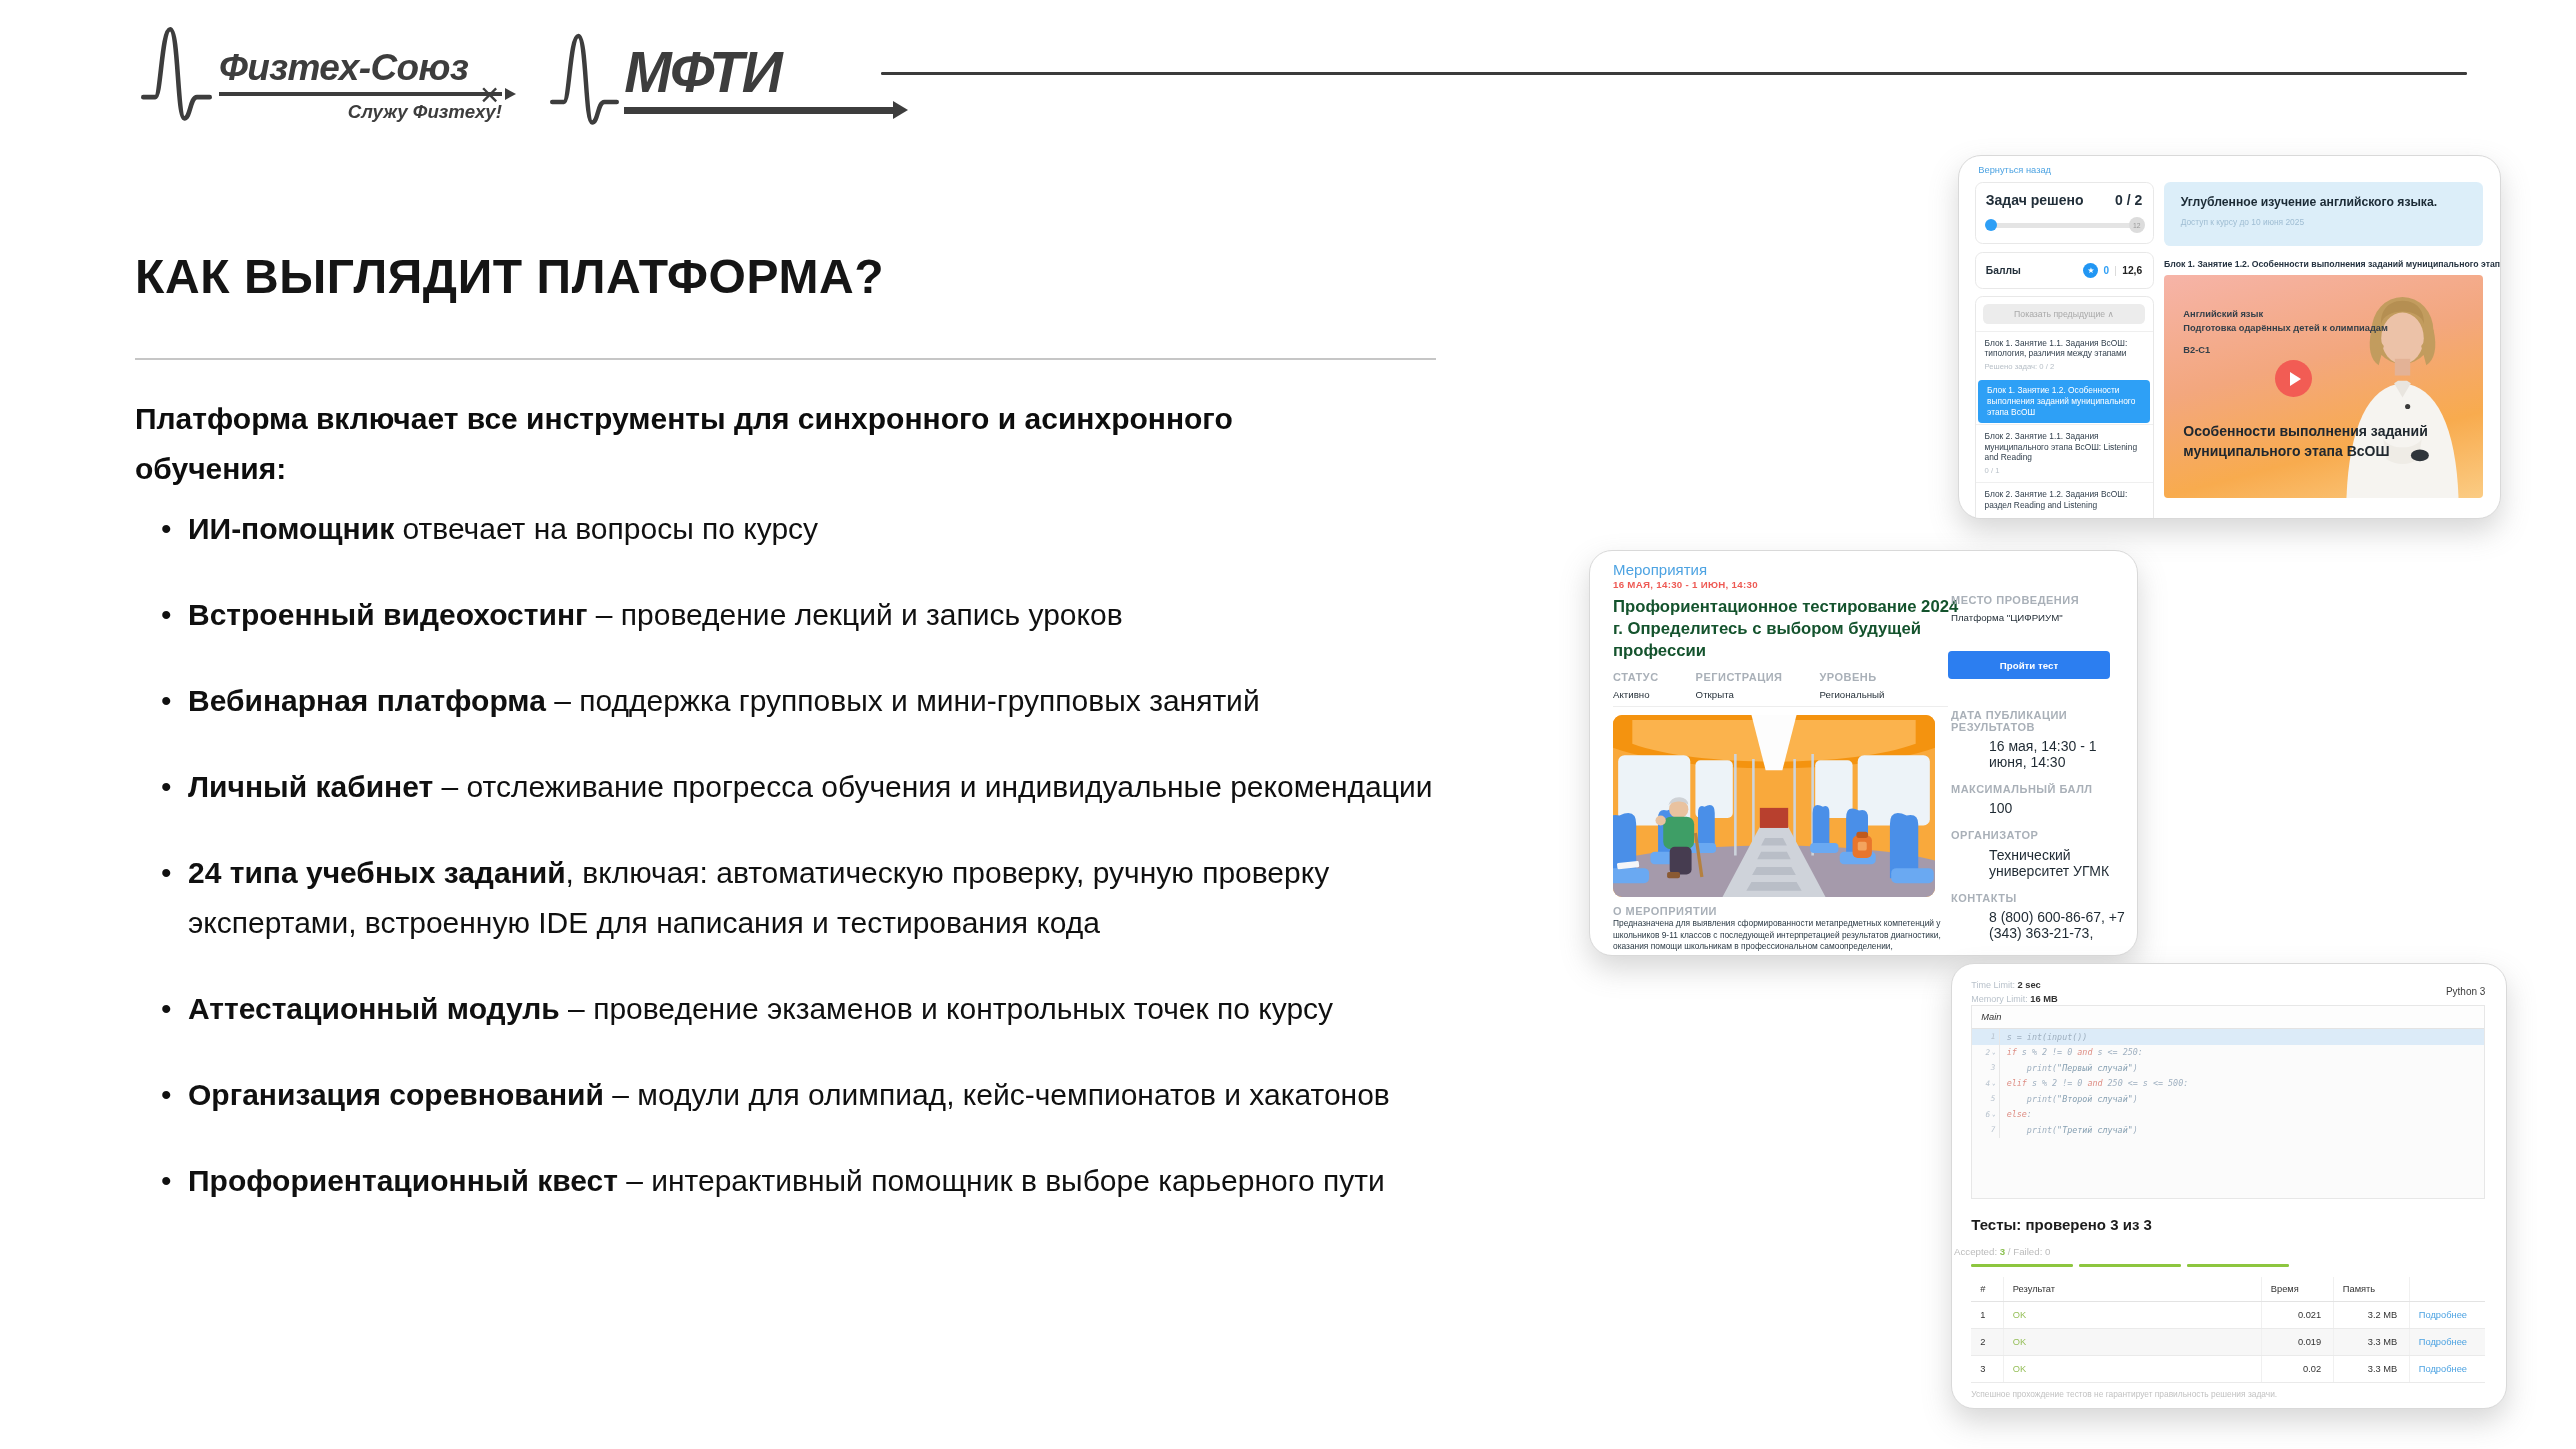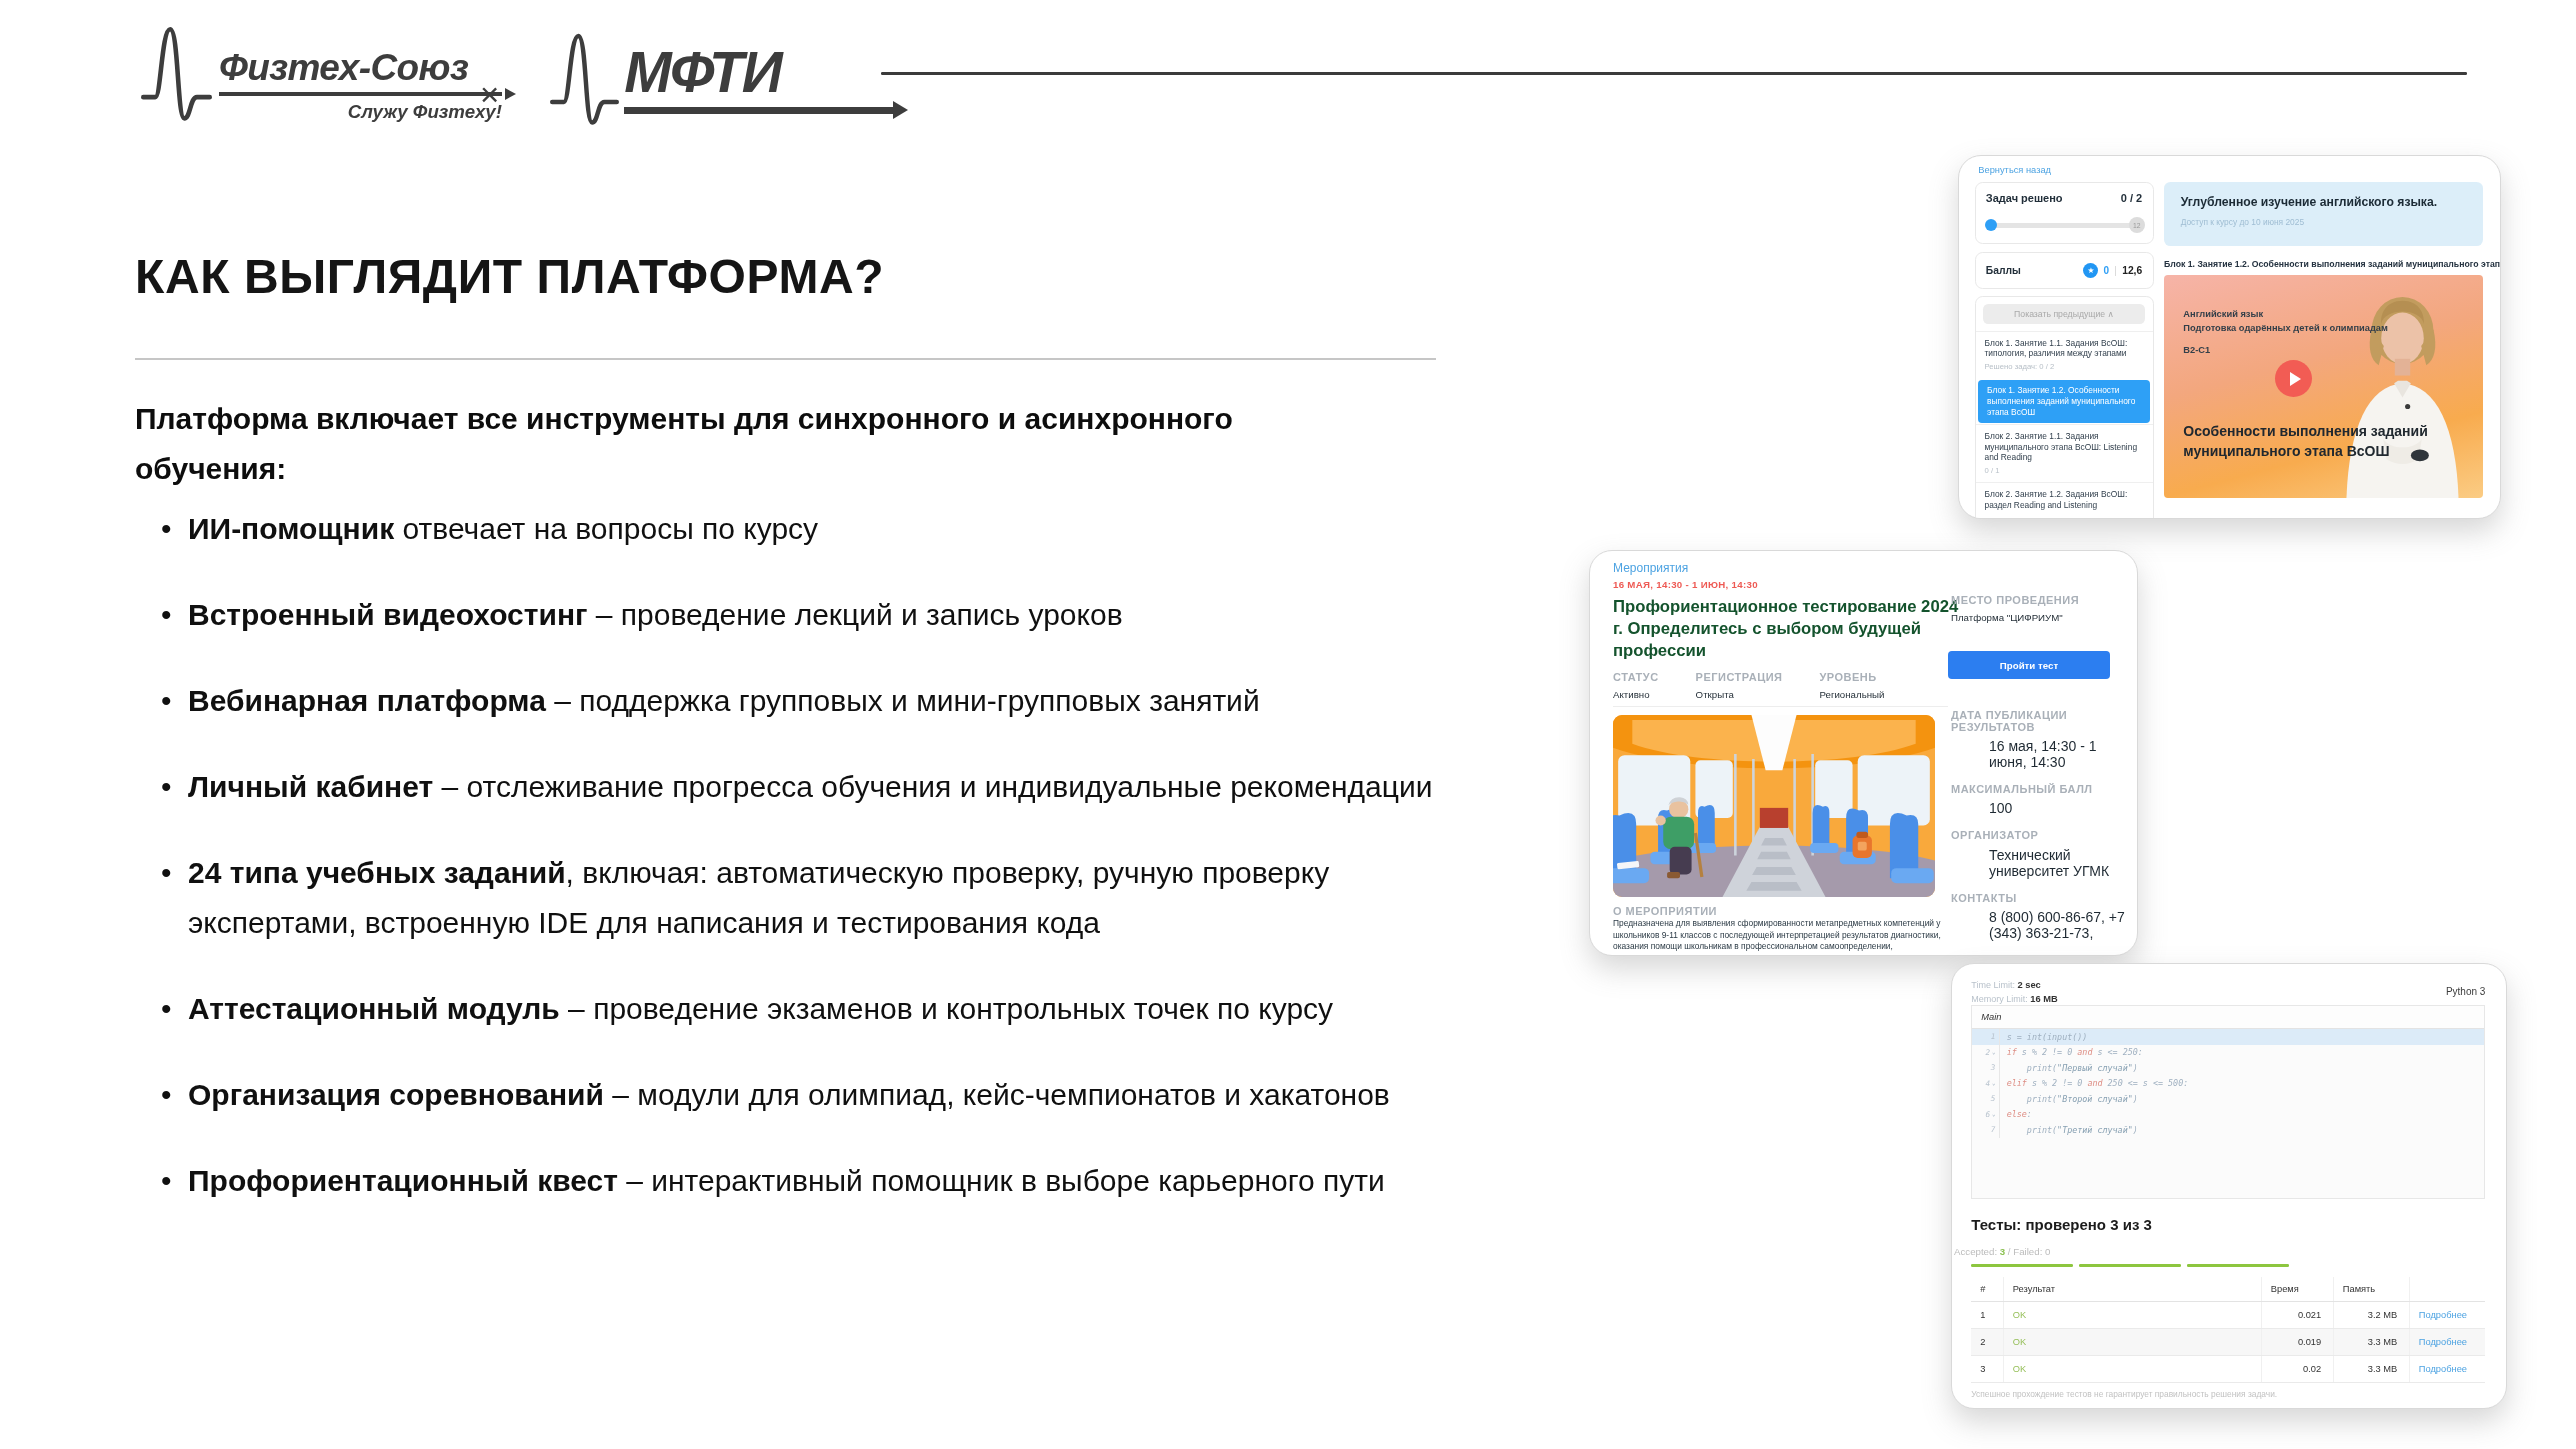--- a/index.html
+++ b/index.html
@@ -29,21 +29,21 @@
         box-shadow:0 13px 29px rgba(110,110,110,.28);overflow:hidden;}
   .lbl{font-size:11px;letter-spacing:0.5px;color:#a9b0b8;text-transform:uppercase;font-weight:bold;}
   .val{font-size:9.7px;color:#1f2a33;}
   .blue-link{color:#4da3e2;cursor:pointer;}
   
   #card1{left:1958px;top:155px;width:541px;height:362px;}
   .c1-back{position:absolute;left:19.3px;top:9px;font-size:9.3px;}
   .c1-side{position:absolute;left:15.5px;top:26px;width:179px;}
   .panel{background:#fff;border:1px solid #e8e8e8;border-radius:7.7px;box-sizing:border-box;}
   .pA{height:62px;padding:9px 10.3px;position:relative;}
-  .pA-row{display:flex;justify-content:space-between;font-size:11px;font-weight:bold;color:#222f3a;align-items:center;}
+  .pA-row{display:flex;justify-content:space-between;font-size:14px;font-weight:bold;color:#222f3a;align-items:center;}
   .slider{position:absolute;left:10.3px;right:10.3px;top:40px;height:4.5px;background:#e4e4e4;border-radius:2.6px;}
   .knob{position:absolute;left:-1.3px;top:-3.9px;width:12.2px;height:12.2px;border-radius:50%;background:#2e9ff6;}
   .bub{position:absolute;right:-2.6px;top:-5.8px;width:16px;height:16px;border-radius:50%;background:#dcdcdc;
        font-size:6.8px;color:#9a9a9a;display:flex;align-items:center;justify-content:center;}
   .pB{margin-top:7.7px;height:37px;padding:0 10.3px;display:flex;align-items:center;justify-content:space-between;}
   .pB-label{font-size:10.3px;font-weight:bold;color:#222f3a;}
   .pB-right{display:flex;align-items:center;gap:5.2px;}
   .star{width:15px;height:15px;border-radius:50%;background:#2196f3;color:#fff;font-size:7.7px;
         display:flex;align-items:center;justify-content:center;}
   .star-val{color:#2e9ff6;font-weight:bold;font-size:10px;}
@@ -66,21 +66,21 @@
   .vid-meta{position:absolute;left:19.3px;top:33px;font-size:9.3px;font-weight:bold;color:#333f49;line-height:13.5px;}
   .vid-level{margin-top:9px;}
   .play{position:absolute;left:111px;top:85px;width:37px;height:37px;border-radius:50%;background:#f25c54;
         display:flex;align-items:center;justify-content:center;}
   .play::after{content:"";margin-left:3.2px;width:0;height:0;border-top:7px solid transparent;
         border-bottom:7px solid transparent;border-left:11.6px solid #fff;}
   .vid-cap{position:absolute;left:19.3px;top:146px;font-size:14px;font-weight:bold;color:#20282f;line-height:20px;}
   .presenter{position:absolute;right:0;top:9px;}
   
   #card2{left:1589px;top:550px;width:547px;height:404px;}
-  .c2-crumb{position:absolute;left:23px;top:10.3px;font-size:12px;}
+  .c2-crumb{position:absolute;left:23px;top:10.3px;font-size:15px;}
   .c2-date{position:absolute;left:23px;top:28px;font-size:9.7px;font-weight:bold;color:#ee5a54;letter-spacing:0.3px;}
   .c2-title{position:absolute;left:23px;top:45px;width:351px;font-size:16.7px;line-height:22px;font-weight:bold;color:#14532d;}
   .c2-meta{position:absolute;left:23px;top:120px;display:flex;gap:37px;}
   .c2-meta .val{margin-top:5.8px;}
   .c2-rule{position:absolute;left:23px;top:155px;width:335px;height:0.6px;background:#ededed;}
   .bus{position:absolute;left:23px;top:164px;width:322px;height:182px;border-radius:9px;overflow:hidden;}
   .c2-about-lbl{position:absolute;left:23px;top:354px;}
   .c2-about{position:absolute;left:23px;top:367px;width:330px;font-size:8.4px;line-height:11.6px;color:#2b3a45;}
   .c2-right{position:absolute;left:361px;top:43px;width:167px;}
   .c2-loc-val{margin-top:5.8px;font-size:9.7px;color:#1f2a33;}

